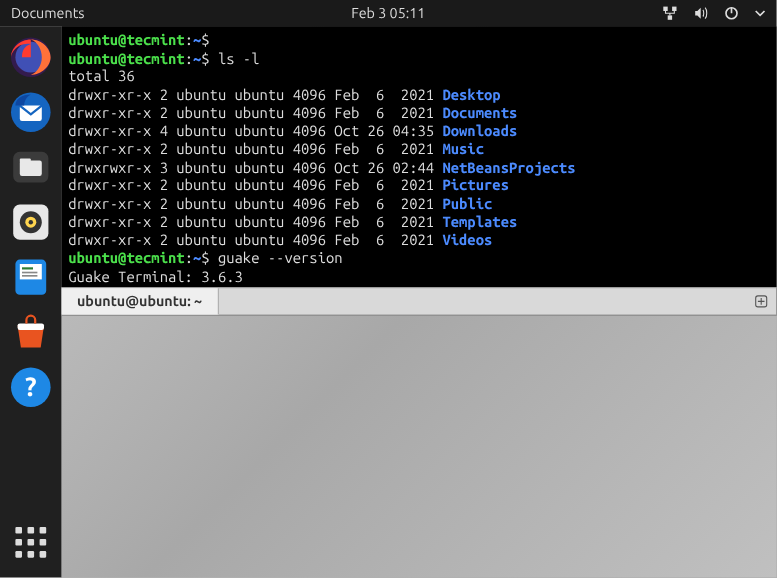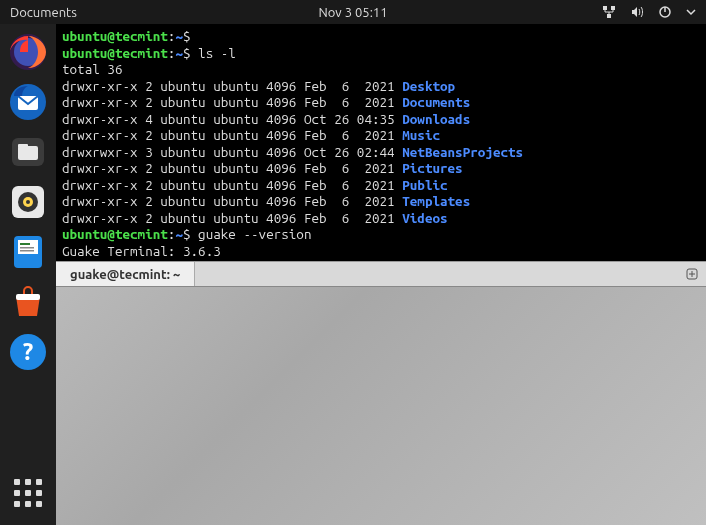--- a/index.html
+++ b/index.html
@@ -103,21 +103,21 @@
     cursor: pointer;
     color: #333;
     font-size: 14px;
   }
 </style>
 </head>
 <body>
 
 <div class="topbar">
   <span>Documents</span>
-  <span class="center">Nov 3  05:11</span>
+  <span class="center">Feb 3  05:11</span>
   <span class="right">
     <svg width="14" height="14" viewBox="0 0 14 14">
         <rect x="1" y="1" width="4" height="4"></rect>
         <rect x="9" y="1" width="4" height="4"></rect>
         <rect x="5" y="9" width="4" height="4"></rect>
         <path d="M3 5v2h8V5M7 7v2" stroke="#ddd" stroke-width="1" fill="none"></path>
       </svg>
     <svg width="14" height="14" viewBox="0 0 14 14">
         <path d="M2 5h2l3-3v10l-3-3H2z"></path>
         <path d="M9 4c1 1 1 5 0 6M11 2c2 2 2 8 0 10" stroke="#ddd" stroke-width="1" fill="none"></path>
@@ -197,21 +197,21 @@
     <span></span>
       <span></span>
       <span></span>
   </div>
 </div>
 
 <div class="main">
   <div class="term-window">
     <div class="term-body" id="term-body"><span class="line"><span class="g">ubuntu@tecmint</span><span class="w">:</span><span class="bl">~</span><span class="w">$ </span></span><span class="line"><span class="g">ubuntu@tecmint</span><span class="w">:</span><span class="bl">~</span><span class="w">$ ls -l</span></span><span class="line w">total 36</span><span class="line"><span class="w">drwxr-xr-x 2 ubuntu ubuntu 4096 Feb  6  2021 </span><span class="bl">Desktop</span></span><span class="line"><span class="w">drwxr-xr-x 2 ubuntu ubuntu 4096 Feb  6  2021 </span><span class="bl">Documents</span></span><span class="line"><span class="w">drwxr-xr-x 4 ubuntu ubuntu 4096 Oct 26 04:35 </span><span class="bl">Downloads</span></span><span class="line"><span class="w">drwxr-xr-x 2 ubuntu ubuntu 4096 Feb  6  2021 </span><span class="bl">Music</span></span><span class="line"><span class="w">drwxrwxr-x 3 ubuntu ubuntu 4096 Oct 26 02:44 </span><span class="bl">NetBeansProjects</span></span><span class="line"><span class="w">drwxr-xr-x 2 ubuntu ubuntu 4096 Feb  6  2021 </span><span class="bl">Pictures</span></span><span class="line"><span class="w">drwxr-xr-x 2 ubuntu ubuntu 4096 Feb  6  2021 </span><span class="bl">Public</span></span><span class="line"><span class="w">drwxr-xr-x 2 ubuntu ubuntu 4096 Feb  6  2021 </span><span class="bl">Templates</span></span><span class="line"><span class="w">drwxr-xr-x 2 ubuntu ubuntu 4096 Feb  6  2021 </span><span class="bl">Videos</span></span><span class="line"><span class="g">ubuntu@tecmint</span><span class="w">:</span><span class="bl">~</span><span class="w">$ guake --version</span></span><span class="line w">Guake Terminal: 3.6.3</span></div>
     <div class="term-tabs">
-      <div class="term-tab">guake@tecmint: ~</div>
+      <div class="term-tab">ubuntu@ubuntu: ~</div>
       <div class="add">
         <svg width="14" height="14" viewBox="0 0 14 14">
             <rect x="2" y="2" width="10" height="10" rx="2" fill="none" stroke="#555"></rect>
             <line x1="7" y1="4" x2="7" y2="10" stroke="#555"></line>
             <line x1="4" y1="7" x2="10" y2="7" stroke="#555"></line>
           </svg>
       </div>
     </div>
   </div>
 </div>

